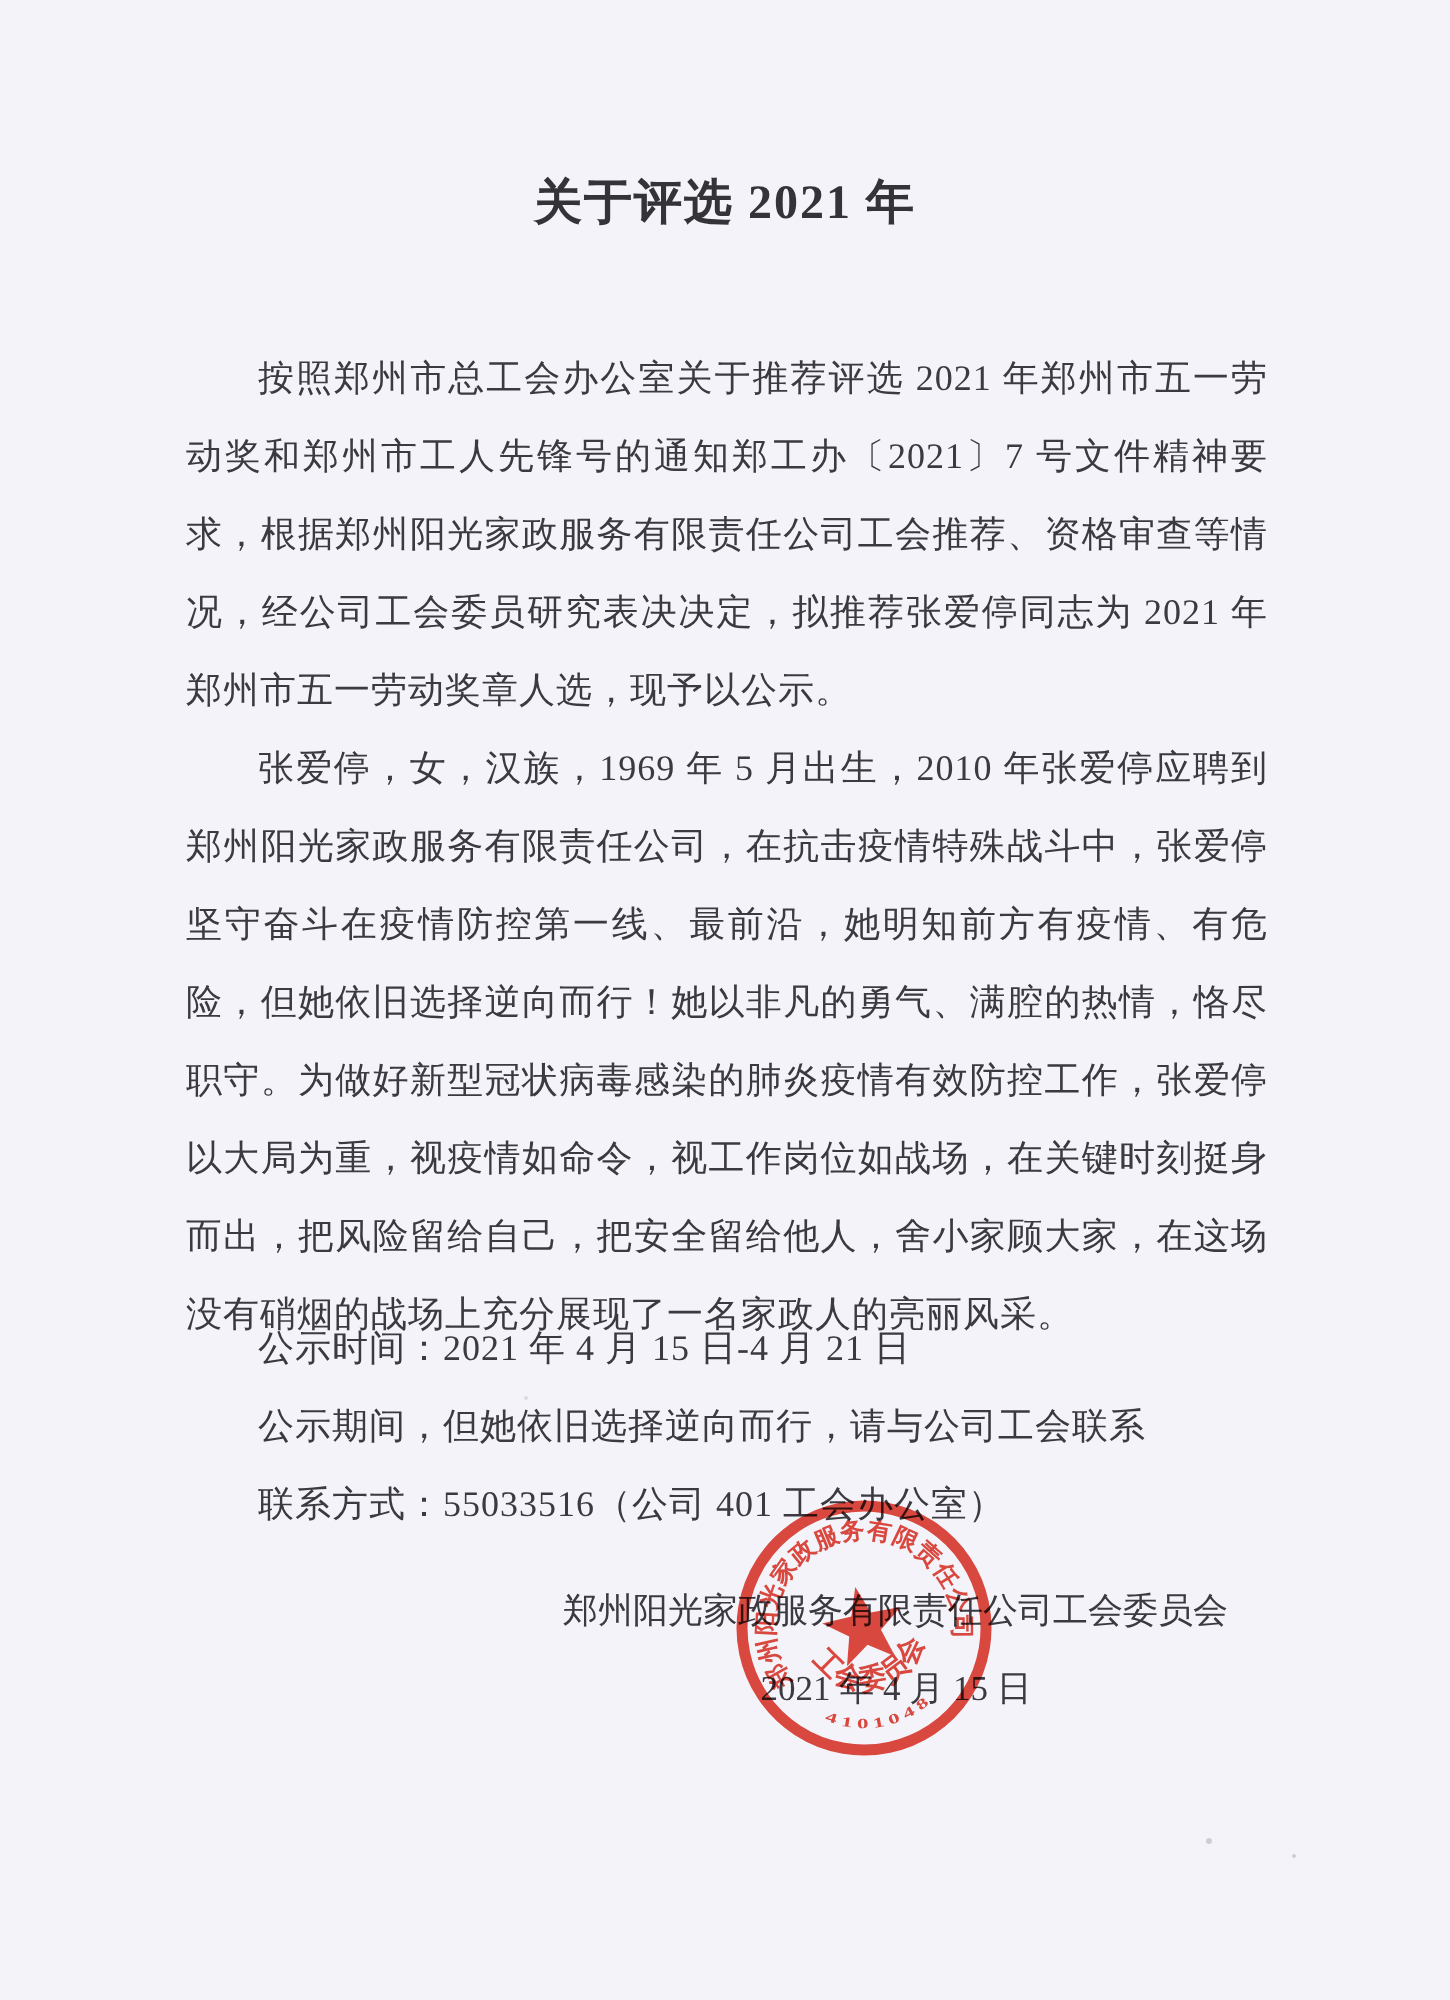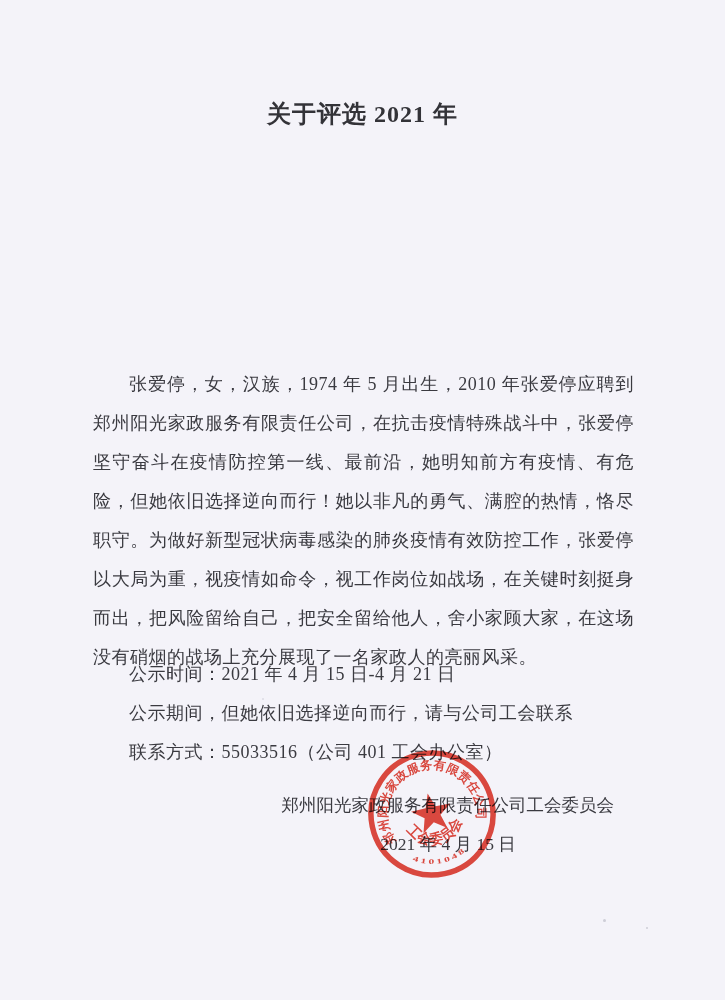--- a/index.html
+++ b/index.html
@@ -7,21 +7,21 @@
     position: relative;
     width: 725px;
     height: 1000px;
     background: #f4f3f9;
     overflow: hidden;
     font-family: "Liberation Serif", "DejaVu Serif", serif;
     color: #3a3a40;
   }
   .title-block {
     position: absolute;
-    top: 94px;
+    top: 82px;
     left: 0;
     right: 0;
     text-align: center;
     font-size: 24px;
     font-weight: 700;
     line-height: 41px;
     letter-spacing: 1px;
     color: #333338;
   }
   .body-text {
@@ -85,23 +85,26 @@
 </style>
 </head>
 <body>
 
 <div id="page">
 
   <div class="title-block">
     <div>关于评选 2021 年</div>
   </div>
 
+  <div id="para1" class="body-text">
+    <p>按照郑州市总工会办公室关于推荐评选 2021 年郑州市五一劳动奖和郑州市工人先锋号的通知郑工办〔2021〕7 号文件精神要求，根据郑州阳光家政服务有限责任公司工会推荐、资格审查等情况，经公司工会委员研究表决决定，拟推荐张爱停同志为 2021 年郑州市五一劳动奖章人选，现予以公示。</p>
+  </div>
 
   <div id="para2" class="body-text">
-    <p>张爱停，女，汉族，1974 年 5 月出生，2010 年张爱停应聘到郑州阳光家政服务有限责任公司，在抗击疫情特殊战斗中，张爱停坚守奋斗在疫情防控第一线、最前沿，她明知前方有疫情、有危险，但她依旧选择逆向而行！她以非凡的勇气、满腔的热情，恪尽职守。为做好新型冠状病毒感染的肺炎疫情有效防控工作，张爱停以大局为重，视疫情如命令，视工作岗位如战场，在关键时刻挺身而出，把风险留给自己，把安全留给他人，舍小家顾大家，在这场没有硝烟的战场上充分展现了一名家政人的亮丽风采。</p>
+    <p>张爱停，女，汉族，1969 年 5 月出生，2010 年张爱停应聘到郑州阳光家政服务有限责任公司，在抗击疫情特殊战斗中，张爱停坚守奋斗在疫情防控第一线、最前沿，她明知前方有疫情、有危险，但她依旧选择逆向而行！她以非凡的勇气、满腔的热情，恪尽职守。为做好新型冠状病毒感染的肺炎疫情有效防控工作，张爱停以大局为重，视疫情如命令，视工作岗位如战场，在关键时刻挺身而出，把风险留给自己，把安全留给他人，舍小家顾大家，在这场没有硝烟的战场上充分展现了一名家政人的亮丽风采。</p>
   </div>
 
   <div id="notices" class="body-text">
     <p>公示时间：2021 年 4 月 15 日-4 月 21 日</p>
     <p>公示期间，但她依旧选择逆向而行，请与公司工会联系</p>
     <p>联系方式：55033516（公司 401 工会办公室）</p>
   </div>
 
   <div id="signature-line">郑州阳光家政服务有限责任公司工会委员会</div>
 

